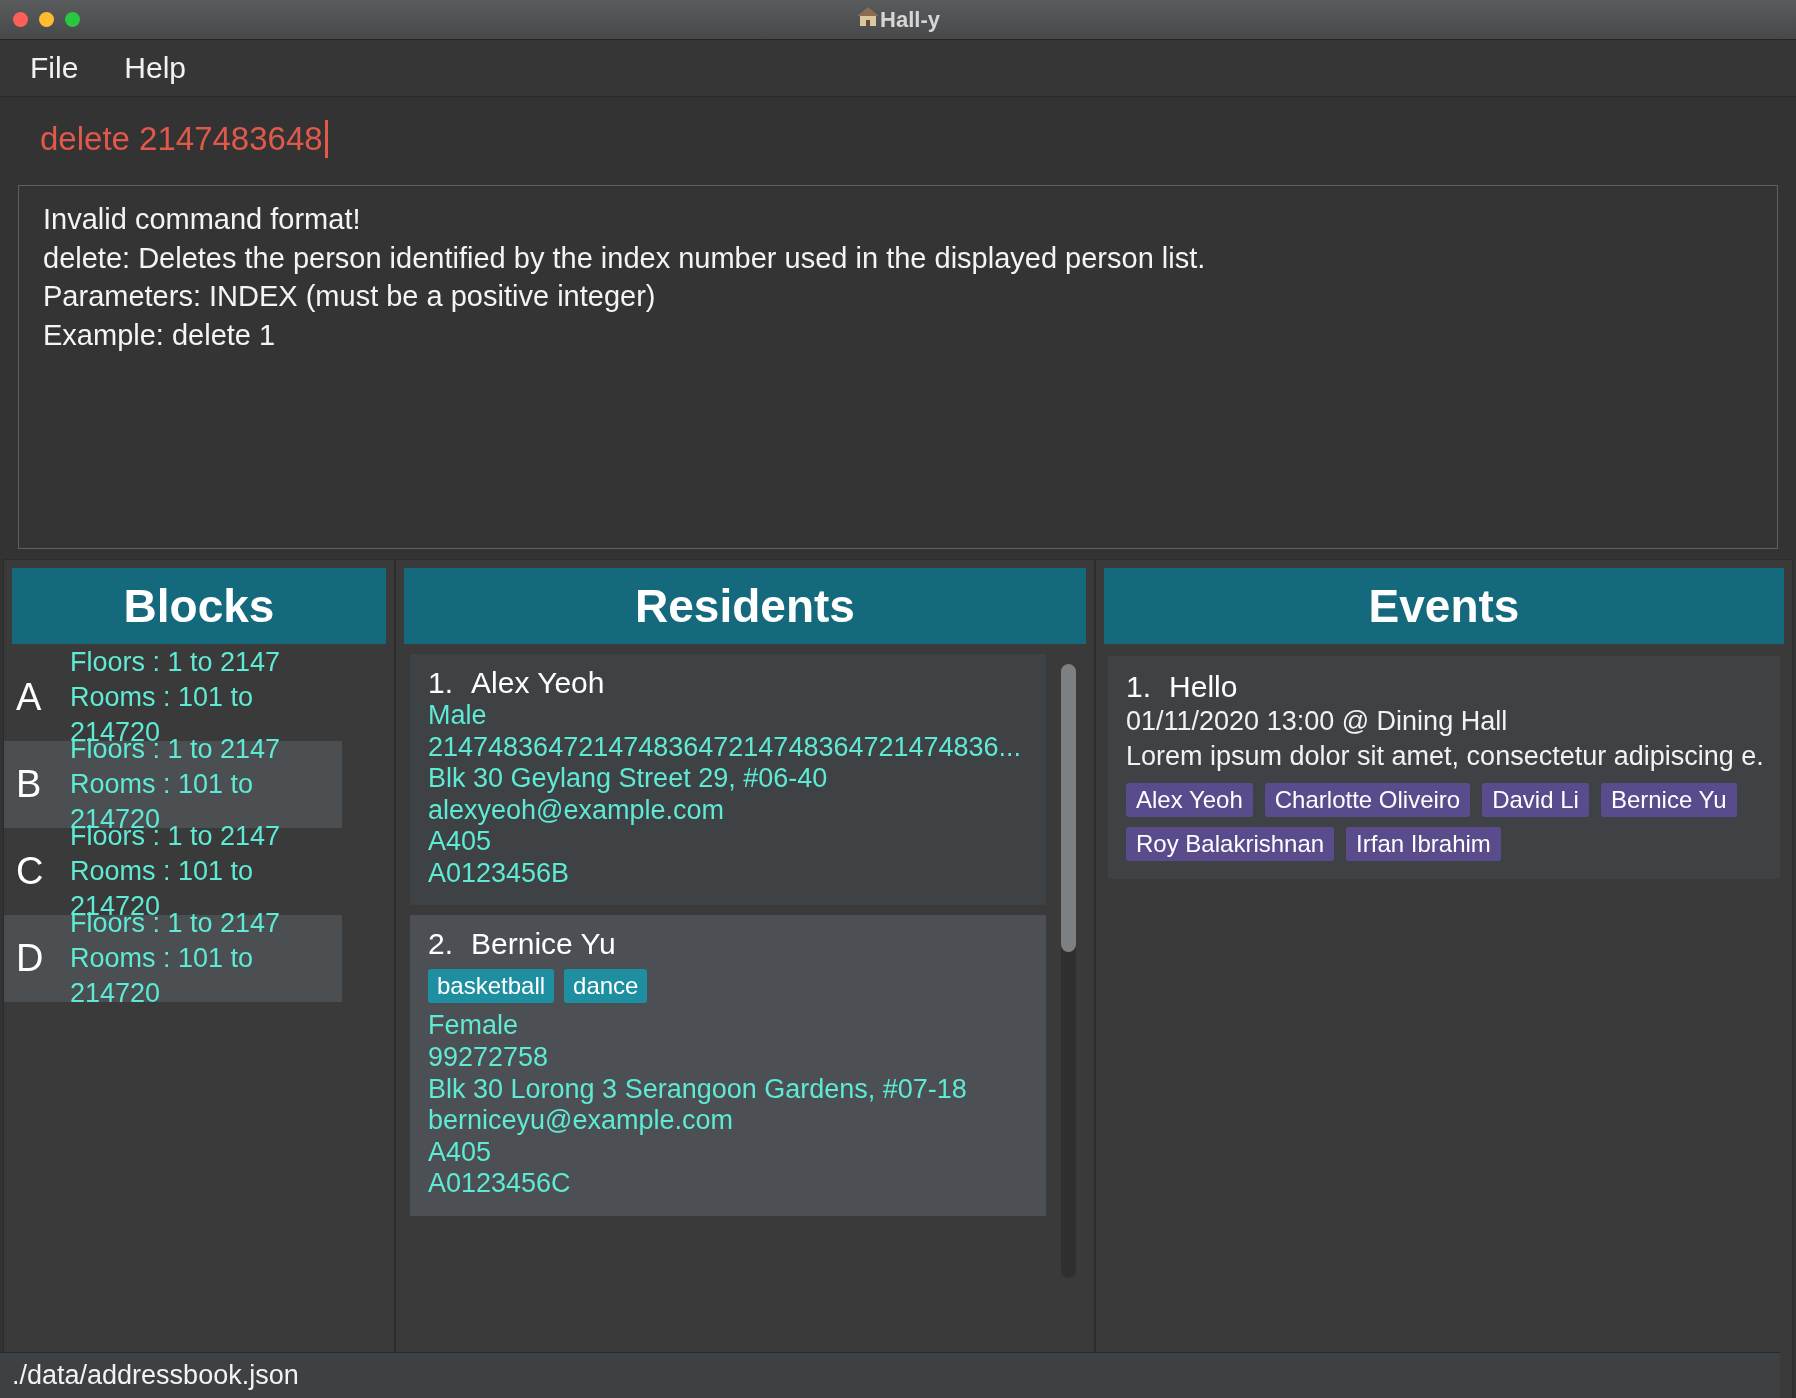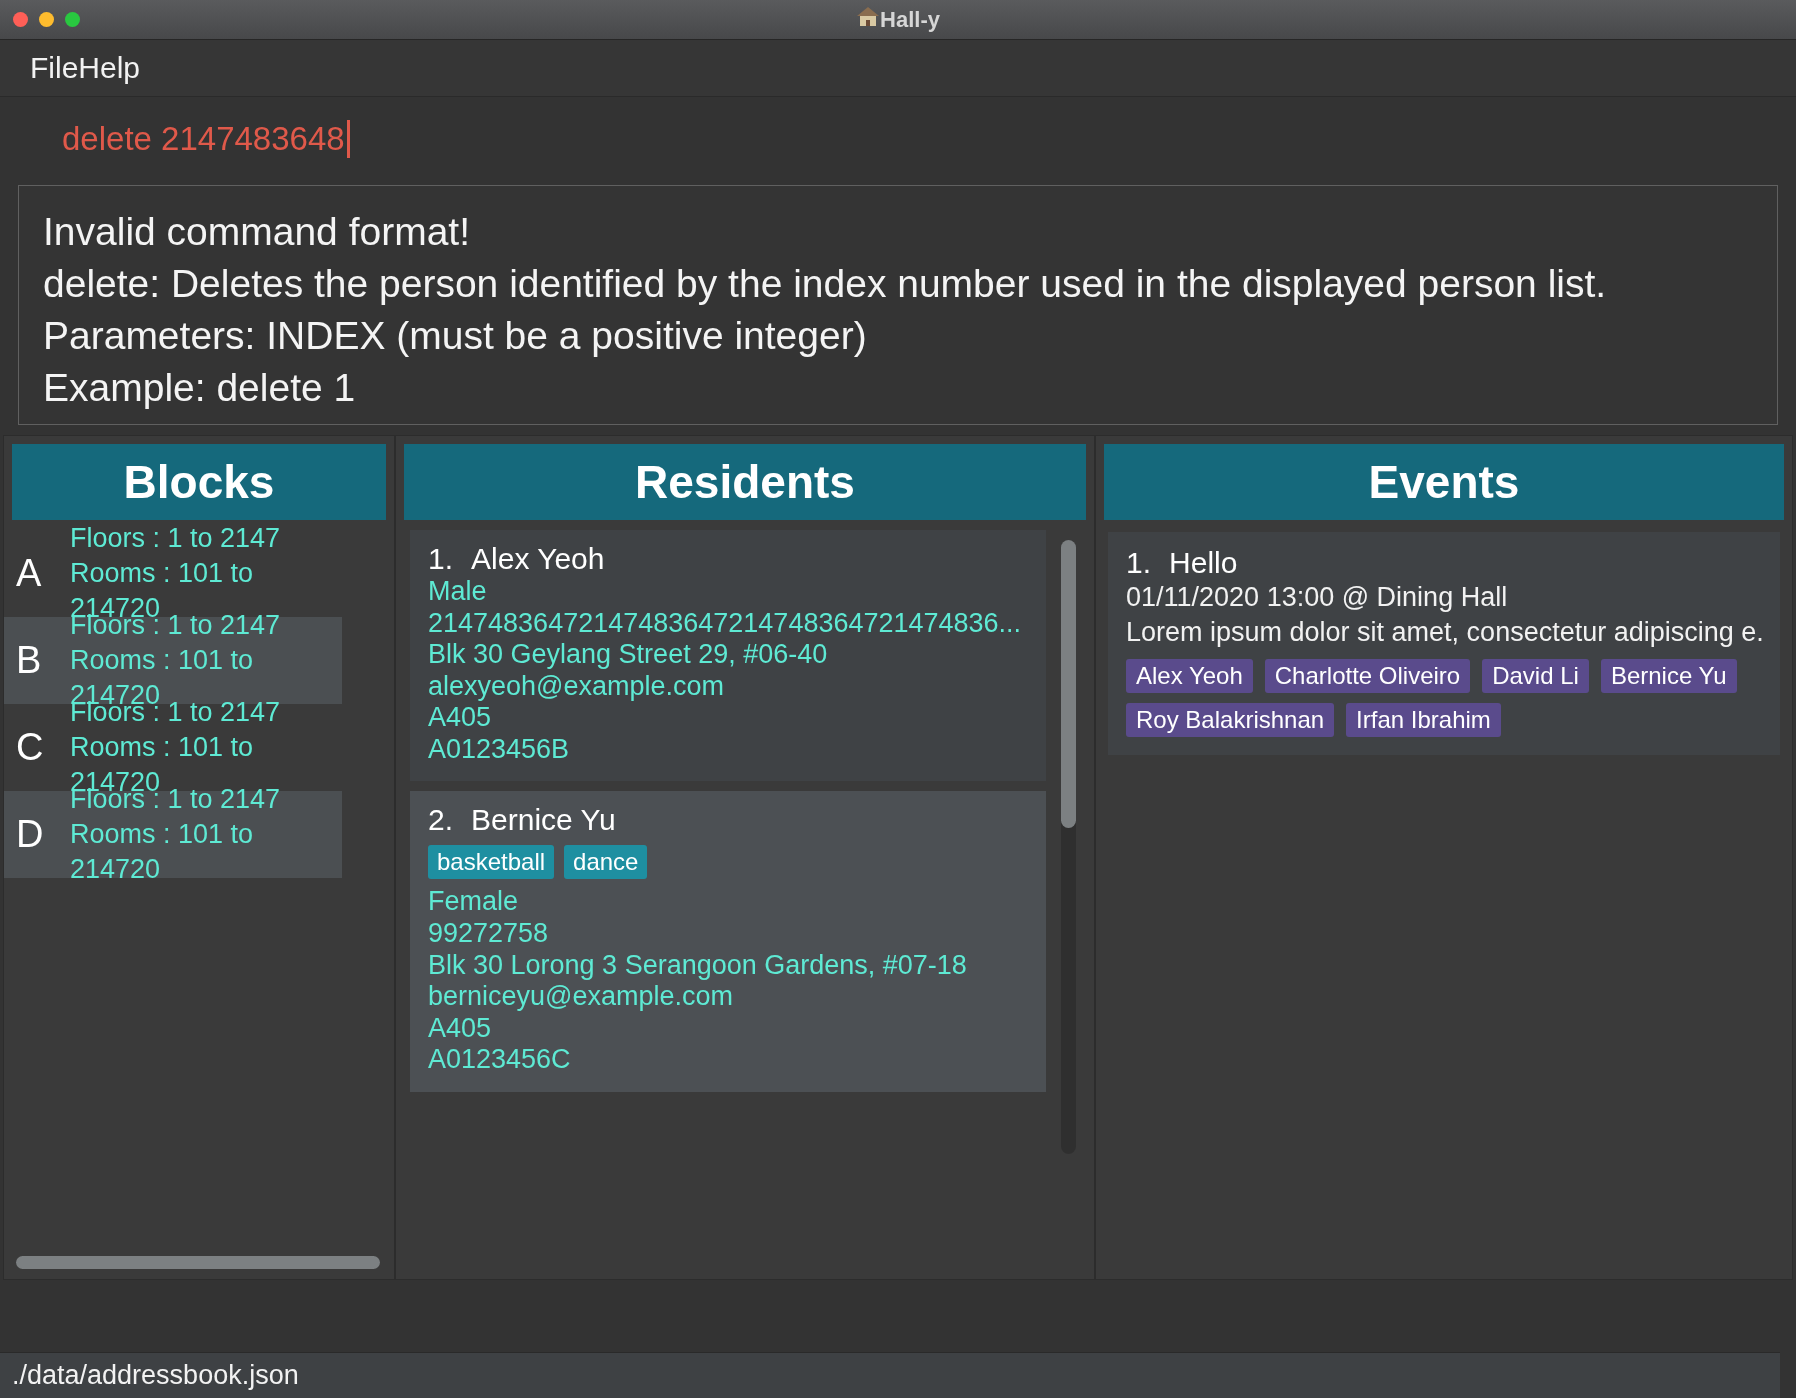--- a/index.html
+++ b/index.html
@@ -27,46 +27,46 @@
   .title-center {
     position:absolute; left:0; right:0; top:0; bottom:0;
     display:flex; align-items:center; justify-content:center; gap:0;
     font-size:22px; color:#d6d6d6; font-weight:bold;
   }
 
   
   .menubar {
     height:57px; background:#363636;
     border-bottom:1px solid #2a2a2a;
-    display:flex; align-items:center; 
+    display:flex; align-items:center; gap:46px;
     padding-left:30px;
     font-size:30px; color:#f2f2f2;
   }
   .menu-item { cursor:default; }
 
   
   .command-area {
     height:84px; background:#333333;
     display:flex; align-items:center;
-    padding:0 62px;
+    padding:0 40px;
   }
   .command-text { font-size:33px; color:#e0594a; white-space:pre; }
   .caret {
     display:inline-block; width:3px; height:38px;
     background:#e0594a; margin-left:2px; vertical-align:middle;
   }
 
   
   .result-box {
     margin:4px 18px 0;
-    height:240px;
+    height:364px;
     border:1px solid #606060;
     background:#343434;
-    padding:20px 24px;
-    font-size:39px; line-height:1.33; color:#f4f4f4;
+    padding:14px 24px;
+    font-size:29px; line-height:1.33; color:#f4f4f4;
     overflow:hidden;
   }
 
   
   .main {
     display:flex; 
     height:845px;
     margin-top:10px;
     padding:0 3px;
   }

